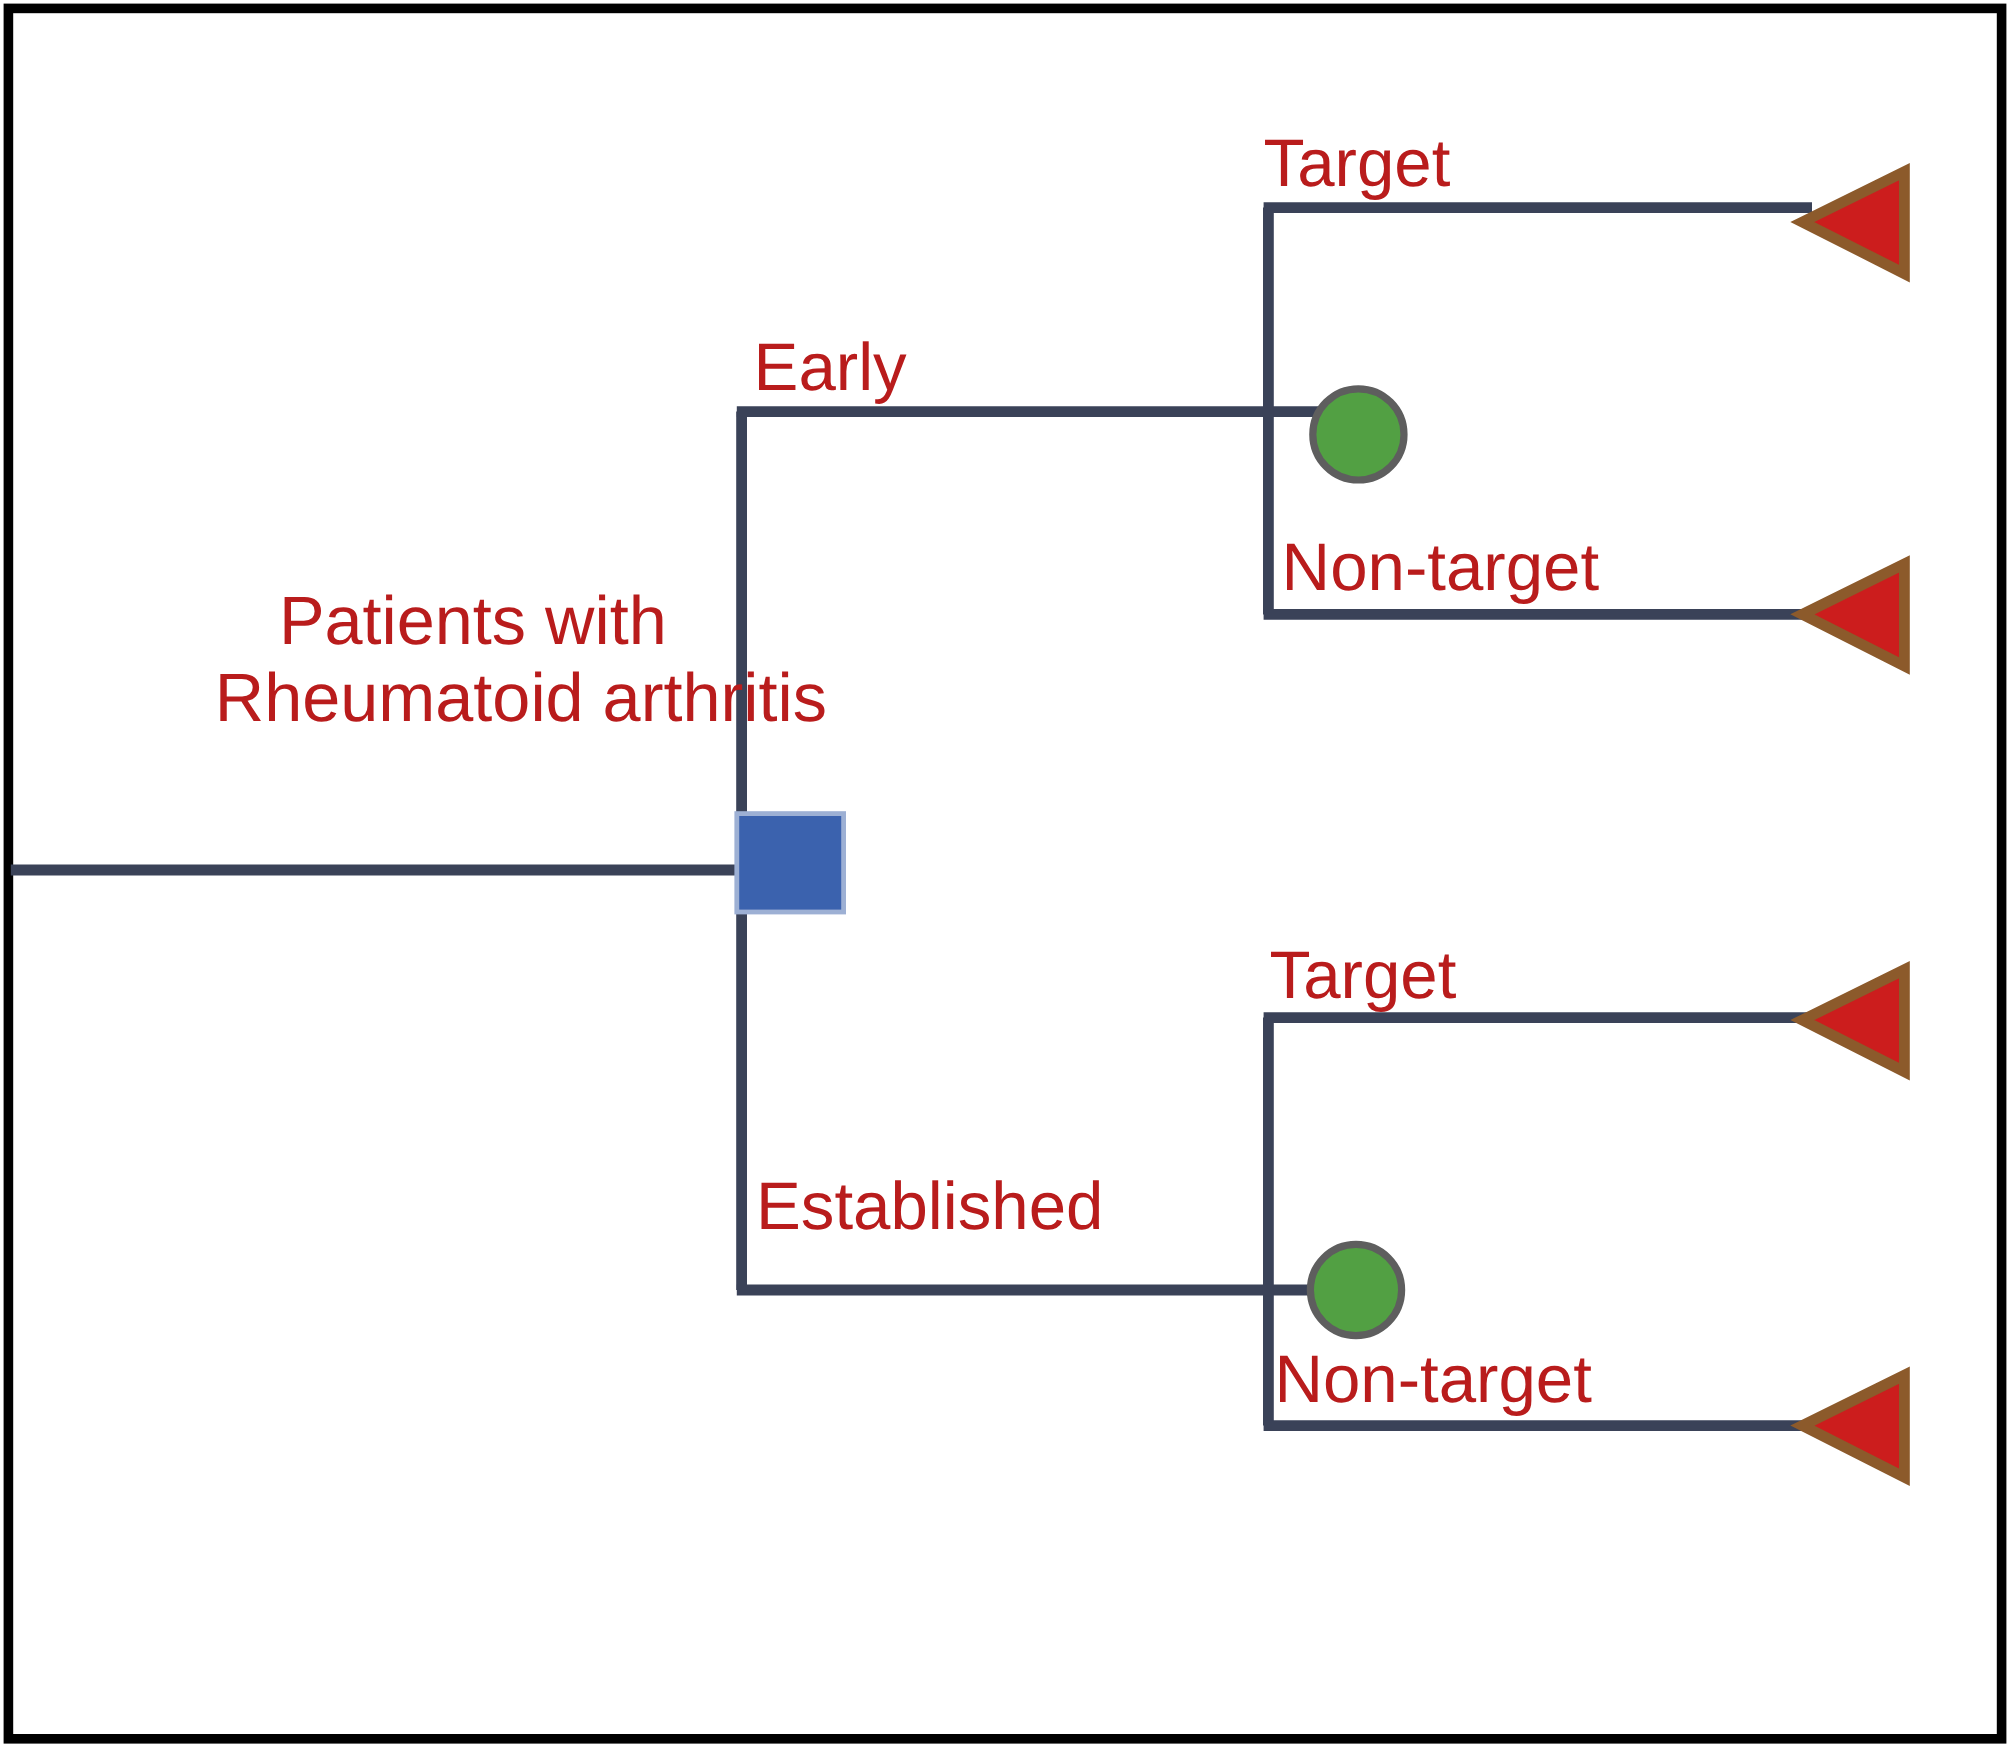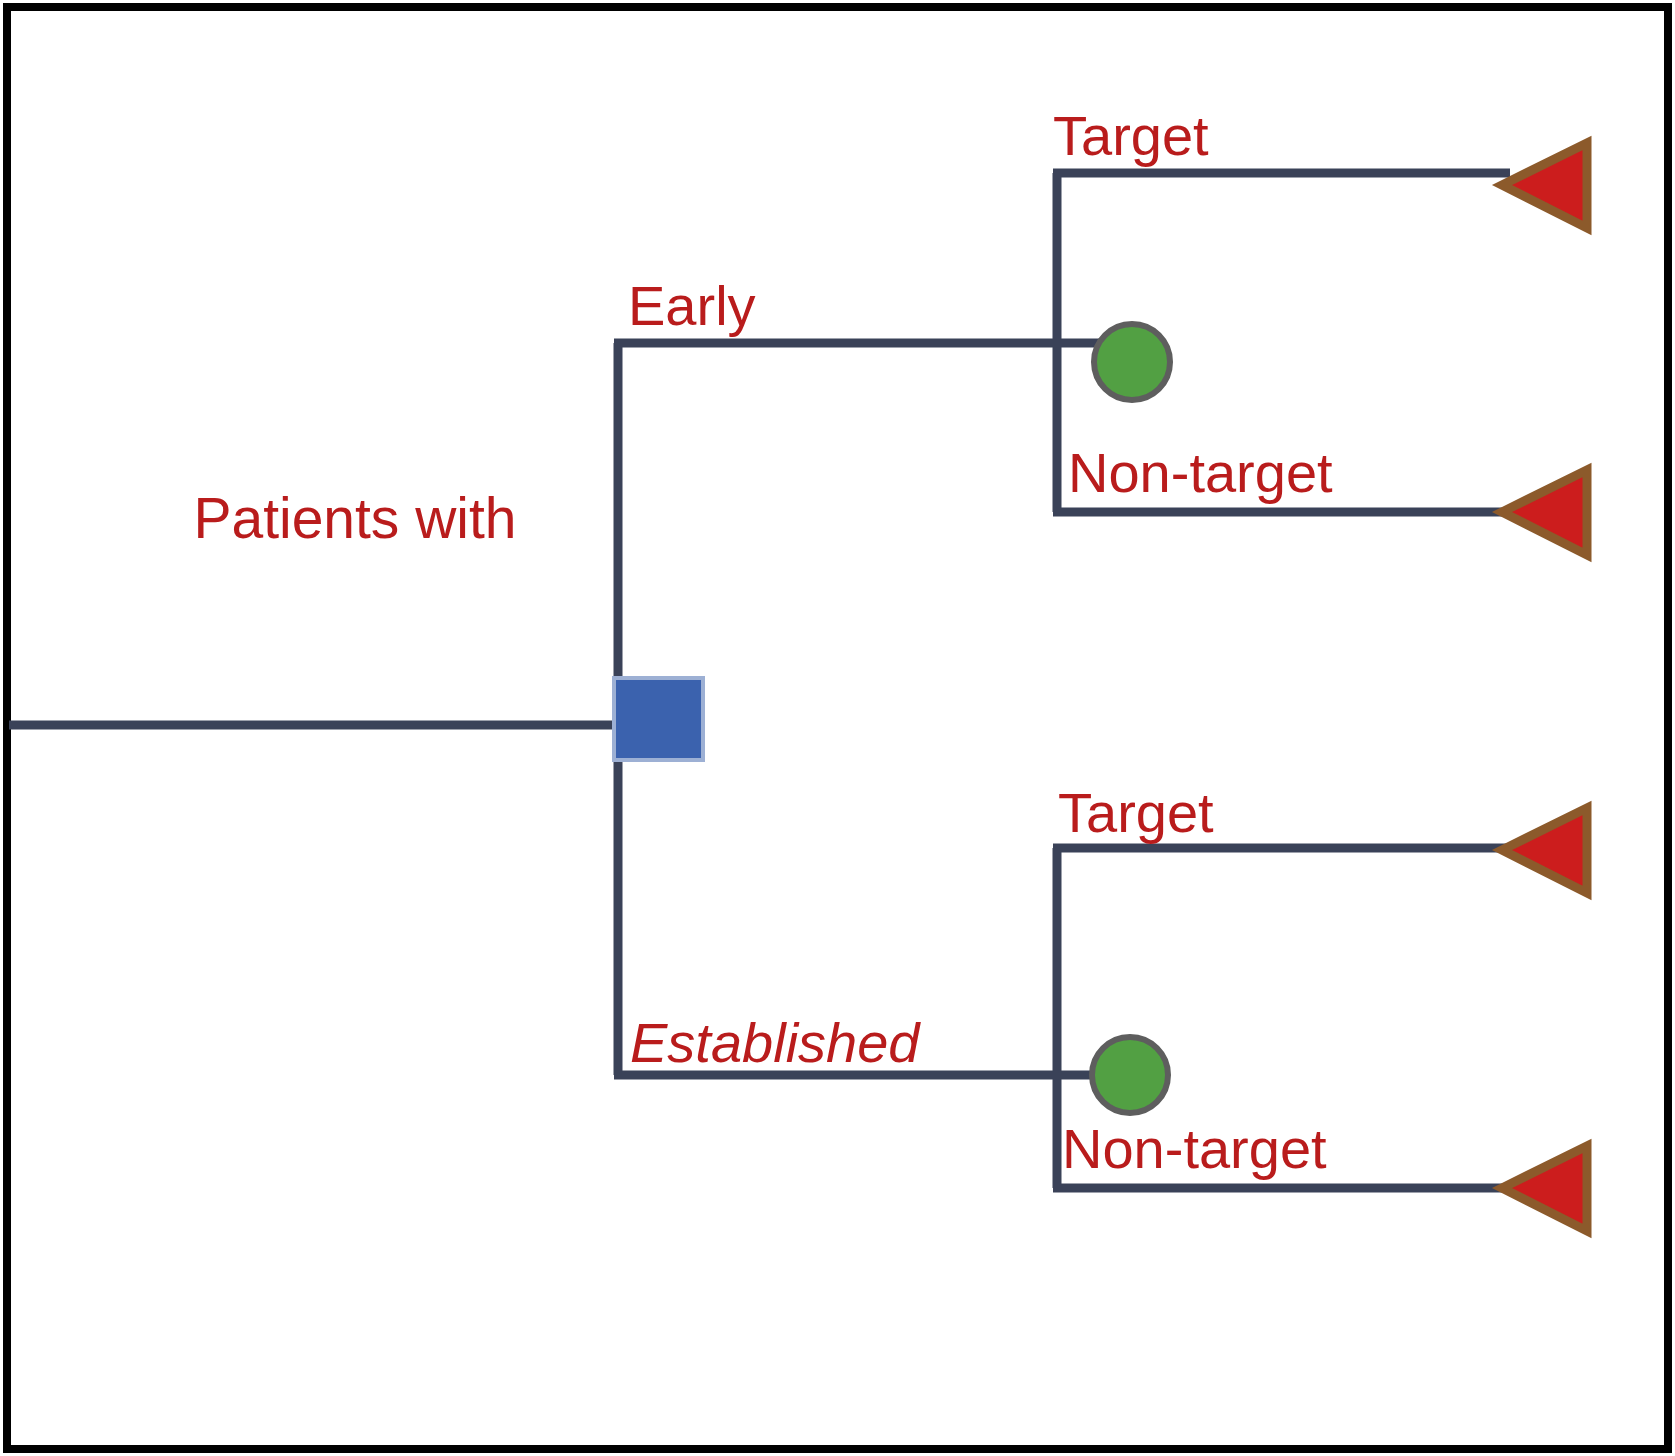--- a/index.html
+++ b/index.html
@@ -43,20 +43,21 @@
     color: #b91c1c;
     white-space: nowrap;
     line-height: 1.12;
   }
   .label-branch {
     font-size: 56px;
   }
   .label-root {
     font-size: 57px;
     text-align: center;
+    margin-left: 39px;
   }
 </style>
 </head>
 <body>
 
 <div id="canvas">
 
   <div class="frame-outer"></div>
 
   <svg class="diagram-svg" viewBox="0 0 1675 1456" xmlns="http://www.w3.org/2000/svg">
@@ -93,25 +94,26 @@
     <circle cx="1130" cy="1075" r="38" fill="#52A043" stroke="#5E5E5E" stroke-width="6"></circle>
 
     <polygon points="1502,185 1587,143 1587,228" fill="#CC1D1D" stroke="#8C5A2B" stroke-width="9" stroke-linejoin="miter"></polygon>
     <polygon points="1502,512 1587,470 1587,555" fill="#CC1D1D" stroke="#8C5A2B" stroke-width="9" stroke-linejoin="miter"></polygon>
     <polygon points="1502,850 1587,808 1587,893" fill="#CC1D1D" stroke="#8C5A2B" stroke-width="9" stroke-linejoin="miter"></polygon>
     <polygon points="1502,1188 1587,1146 1587,1231" fill="#CC1D1D" stroke="#8C5A2B" stroke-width="9" stroke-linejoin="miter"></polygon>
   </svg>
 
   <div class="tree-label label-root" style="left:140px; top:487px; width:430px;">
     <div>Patients with</div>
+    <div>Rheumatoid arthritis</div>
   </div>
 
   <div class="tree-label label-branch" style="left:628px; top:275px;text-align:right;">Early</div>
 
-  <div class="tree-label label-branch" style="left:630px; top:1012px;font-style:italic;">Established</div>
+  <div class="tree-label label-branch" style="left:630px; top:974px;">Established</div>
 
   <div class="tree-label label-branch" style="left:1053px; top:105px;">Target</div>
 
   <div class="tree-label label-branch" style="left:1068px; top:442px;">Non-target</div>
 
   <div class="tree-label label-branch" style="left:1058px; top:782px;">Target</div>
 
   <div class="tree-label label-branch" style="left:1062px; top:1118px;">Non-target</div>
 
 </div>

